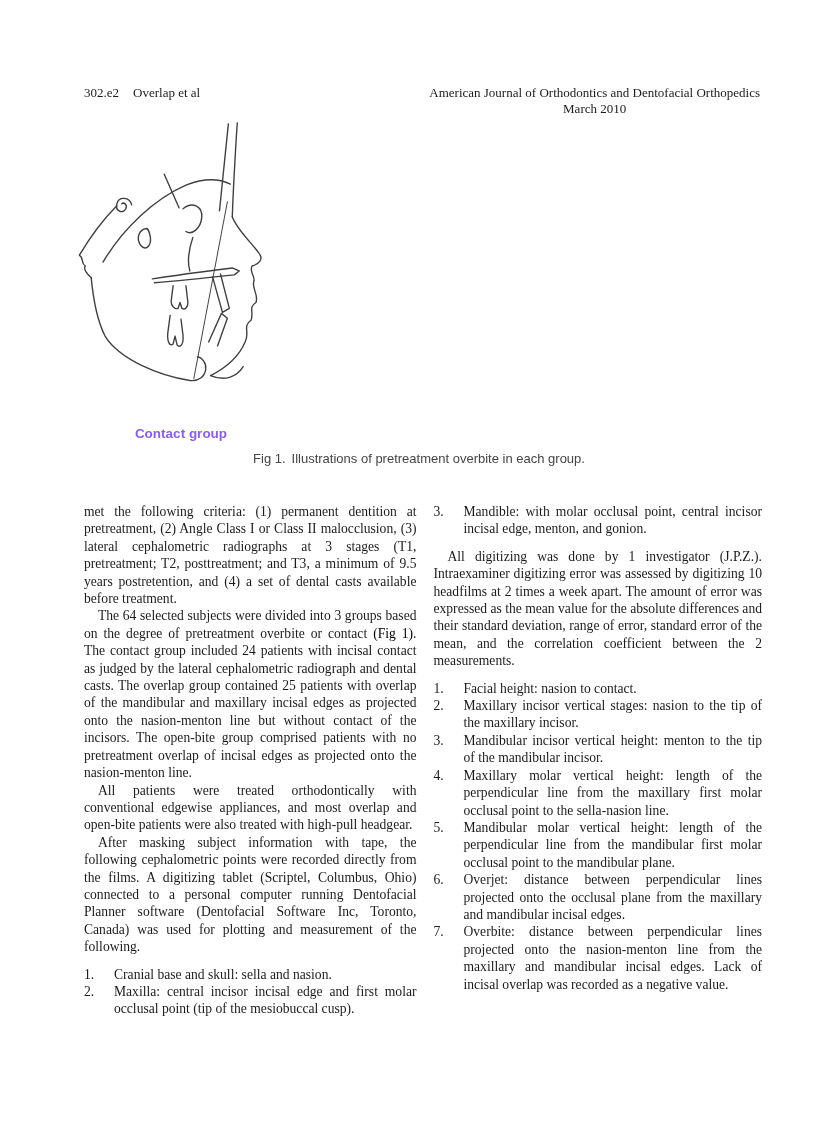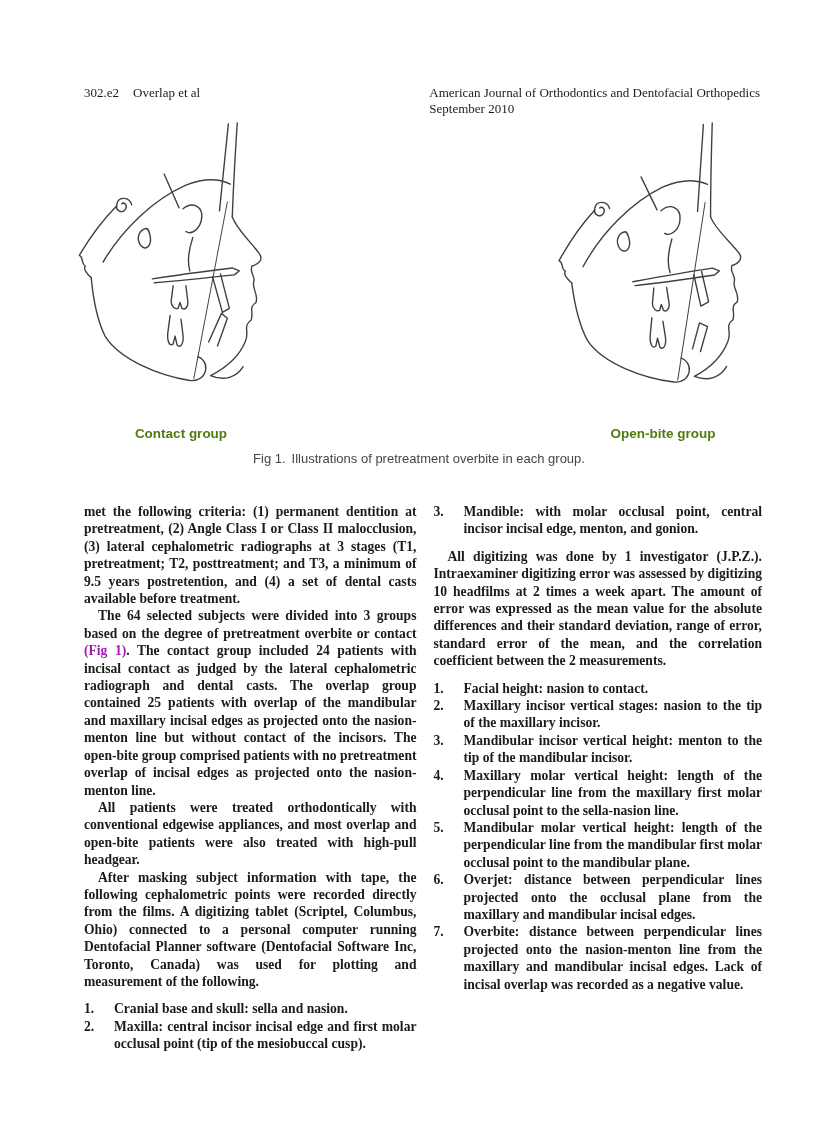--- a/index.html
+++ b/index.html
@@ -3,62 +3,62 @@
 <meta charset="utf-8">
 <style>
   html,body{margin:0;padding:0;background:#ffffff;}
   .page{position:relative;width:838px;height:1122px;background:#fff;overflow:hidden;
         font-family:"Liberation Serif", serif;color:#1b1b1b;}
 
   
   .hdr{position:absolute;top:60px;left:84px;right:78px;display:flex;
        justify-content:space-between;font-size:13px;line-height:16px;margin-top:25px;}
   .hdr-left{display:flex;gap:14px;white-space:nowrap;}
-  .hdr-right{text-align:left;}
+  .hdr-right{text-align:center;}
 
   
   .figrow{position:absolute;top:118px;left:66px;width:712px;display:flex;
           justify-content:space-between;}
   .figcell{width:230px;display:flex;flex-direction:column;align-items:center;}
   .figcell svg{display:block;}
   .figlabel{margin-top:12px;font-family:"Liberation Sans", sans-serif;
-            font-size:13.5px;font-weight:bold;color:#4d7c0f;}
+            font-size:13.5px;font-weight:bold;color:#8b5cf6;}
   .figcaption{position:absolute;top:451px;left:0;width:838px;text-align:center;
               font-family:"Liberation Sans", sans-serif;font-size:13px;color:#454545;}
   .figcaption .figno{margin-right:6px;}
 
   svg path{fill:none;stroke:#3f3f3f;stroke-width:1.4;stroke-linecap:round;stroke-linejoin:round;}
   svg .thin{stroke-width:1;}
 
   
   .cols{position:absolute;top:503px;left:84px;width:678px;display:flex;gap:17px;
         font-size:13.6px;line-height:17.4px;}
-  .col{width:334px;text-align:justify;font-weight:bold;}
+  .col{width:334px;text-align:justify;}
   .col.right{width:330px;}
   .col p{margin:0;}
   .col p.ind{text-indent:14px;}
   .gap{height:10px;}
   .li{display:flex;}
   .li .num{flex:none;width:30px;}
   .li .li-text{flex:1;text-align:justify;}
-  .figlink{color:#a21caf;text-decoration:none;cursor:pointer;}
+  .figlink{color:#000000;text-decoration:none;cursor:pointer;}
 </style>
 </head>
 <body>
 
 <div class="page">
 
   <div class="hdr">
     <div class="hdr-left">
       <span>302.e2</span>
       <span>Overlap et al</span>
     </div>
     <div class="hdr-right">
       <div>American Journal of Orthodontics and Dentofacial Orthopedics</div>
-      <div>September 2010</div>
+      <div>March 2010</div>
     </div>
   </div>
 
   <svg width="0" height="0" style="position:absolute" aria-hidden="true">
     <defs>
       <g id="ceph">
         <path d="M163,6 C160,36 157,66 154,94"></path>
         <path d="M172,5 C170,36 168,70 167,100"></path>
         <path d="M167,100 C171,112 186,126 194,137 C199,143 194,148 187,150 C184,156 190,160 189,165 C186,173 194,178 191,187 C183,192 189,197 186,205 C177,211 185,217 180,227 C174,241 161,253 145,261"></path>
         <path d="M36,146 C56,112 88,82 120,68 C138,61 153,61 165,67"></path>
@@ -90,29 +90,20 @@
     </defs>
   </svg>
 
   <div class="figrow">
     <div class="figcell">
       <svg width="230" height="296" viewBox="0 0 230 300">
         <use href="#ceph"></use>
           <use href="#inc-contact"></use>
       </svg>
       <div class="figlabel">Contact group</div>
-    </div>
-    <div class="figcell">
-      <svg width="230" height="296" viewBox="0 0 230 300">
-        <g transform="translate(-2,2) rotate(-2 115 150)">
-          <use href="#ceph"></use>
-            <use href="#inc-open"></use>
-        </g>
-      </svg>
-      <div class="figlabel">Open-bite group</div>
     </div>
   </div>
 
   <div class="figcaption">
     <span class="figno">Fig 1.</span><span>Illustrations of pretreatment overbite in each group.</span>
   </div>
 
   <div class="cols">
 
     <div class="col">

